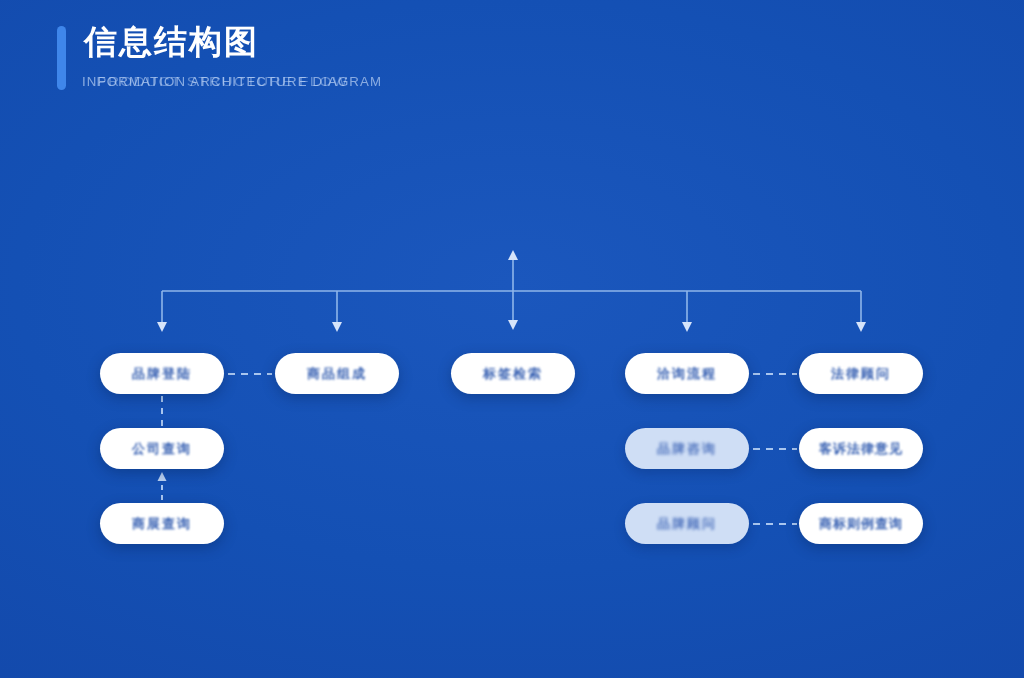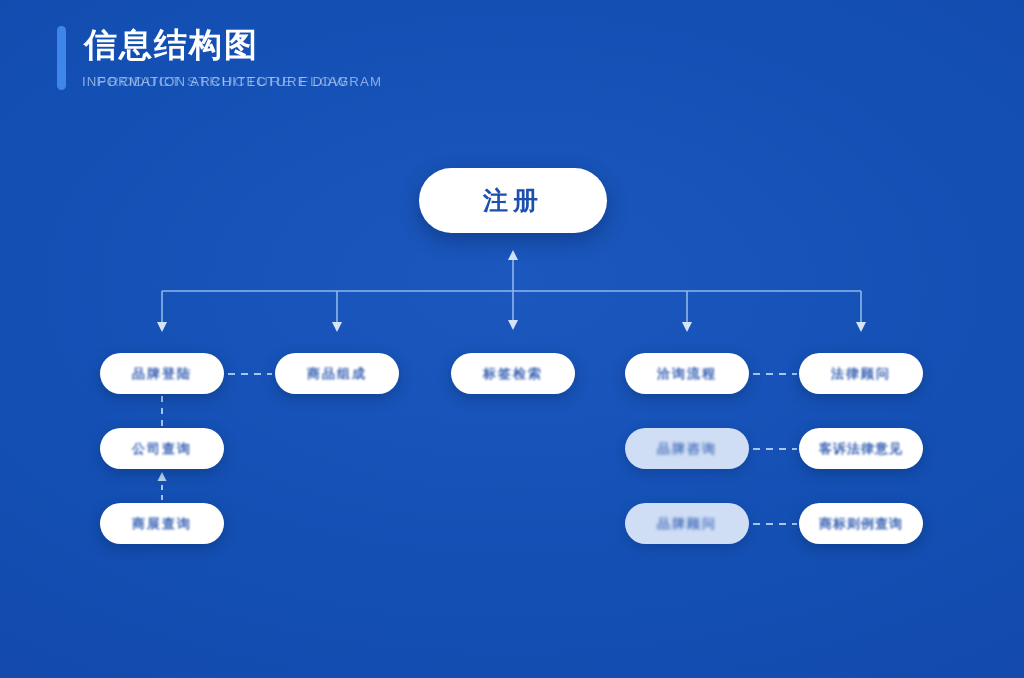--- a/index.html
+++ b/index.html
@@ -43,20 +43,21 @@
   #page-title {
     position: absolute;
     left: 27px;
     top: 0px;
     font-size: 33px;
     font-weight: bold;
     color: #ffffff;
     letter-spacing: 2px;
     line-height: 46px;
     white-space: nowrap;
+    font-family: Liberation Mono, monospace;
   }
   #page-subtitle {
     position: absolute;
     left: 28px;
     top: 52px;
     font-size: 13px;
     letter-spacing: 1.1px;
     color: rgba(208,226,252,0.62);
     white-space: nowrap;
     filter: blur(0.75px);
@@ -206,23 +207,20 @@
 
     <g>
       <line x1="162" y1="396" x2="162" y2="427" stroke="#a9c6ef" stroke-width="2" stroke-dasharray="6 6"></line>
     </g>
 
     <g>
       <line x1="162" y1="500" x2="162" y2="474" stroke="#a9c6ef" stroke-width="2" stroke-dasharray="5 5" marker-end="url(#arrow-up-sm)"></line>
     </g>
   </svg>
 
-  <div class="node" id="node-root">
-    <span class="node-label">注册</span>
-  </div>
 
   <div class="node lvl" style="left:100px; top:353px;">
     <span class="node-label">品牌登陆</span>
   </div>
   <div class="node lvl" style="left:100px; top:428px;">
     <span class="node-label">公司查询</span>
   </div>
   <div class="node lvl" style="left:100px; top:503px;">
     <span class="node-label">商展查询</span>
   </div>

